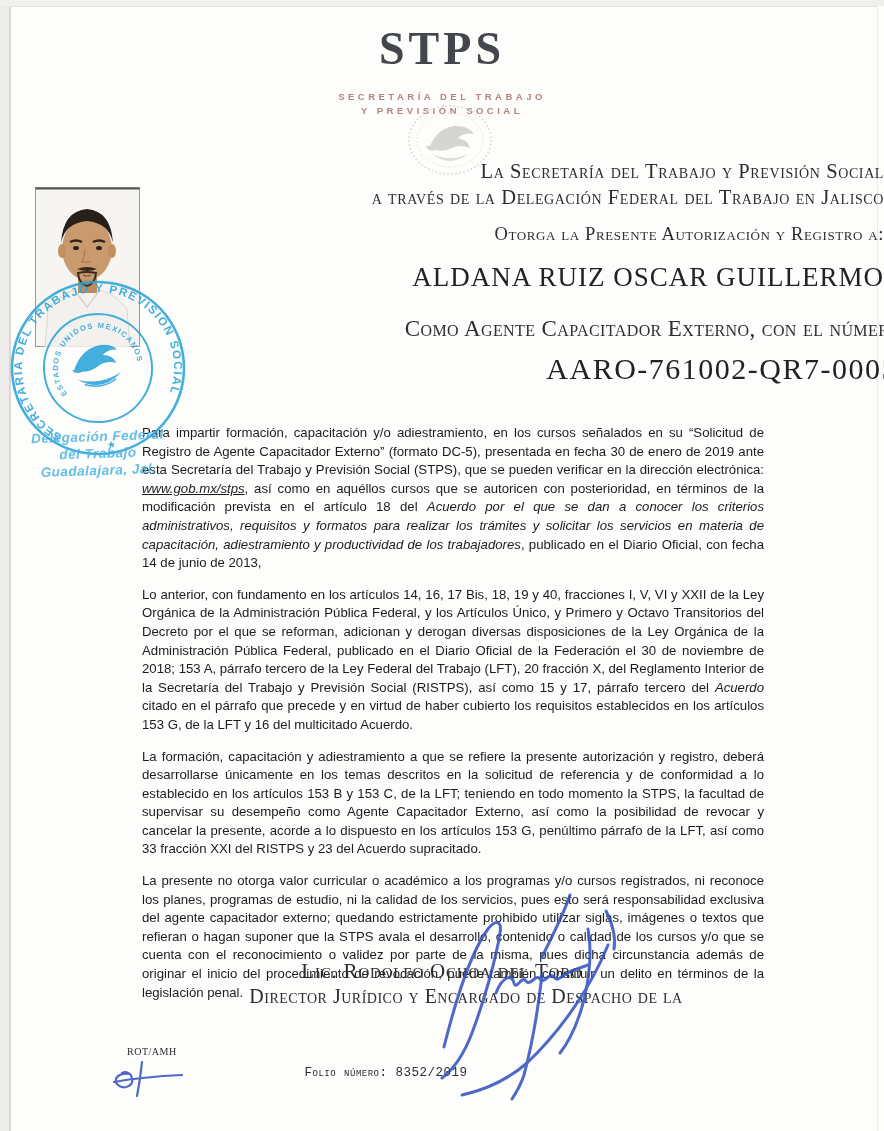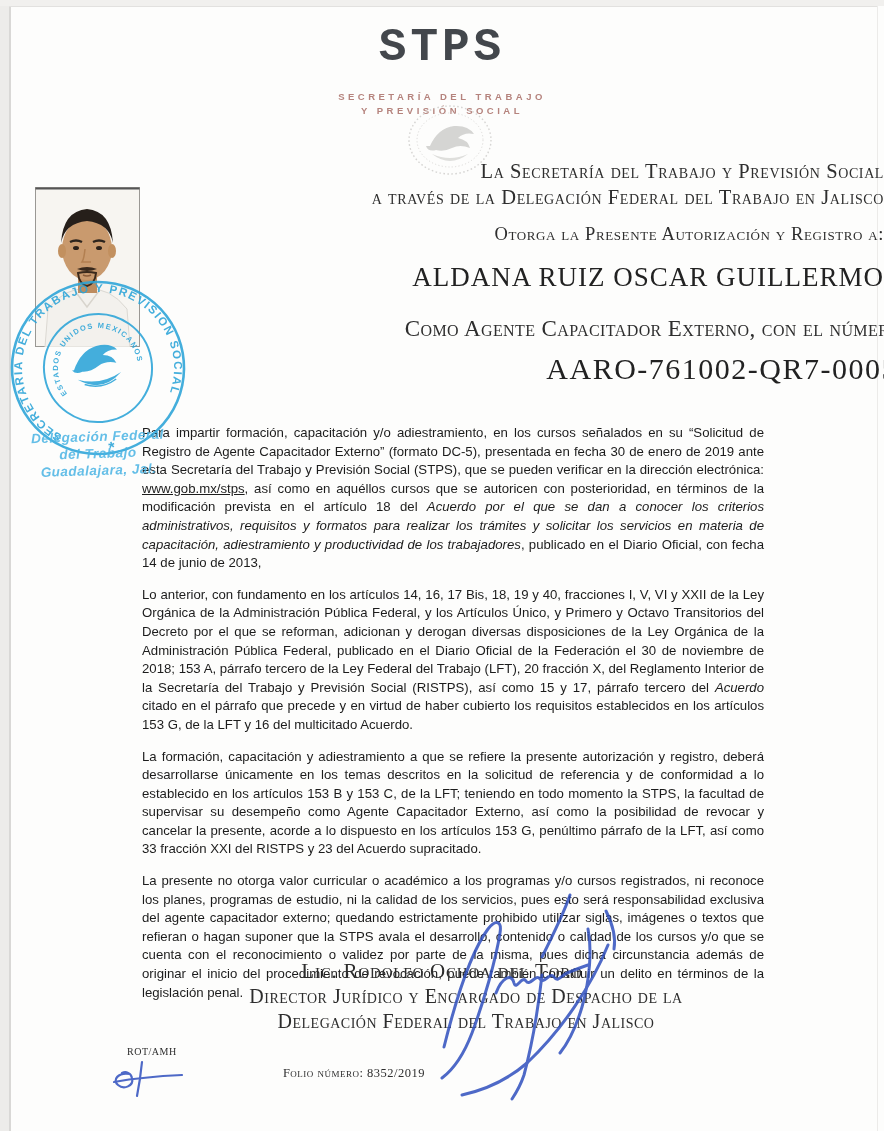--- a/index.html
+++ b/index.html
@@ -7,21 +7,21 @@
     position:relative;width:884px;height:1131px;background:#fdfdfc;overflow:hidden;
     font-family:"Liberation Sans",sans-serif;color:#1f1f1f;
   }
   .scan-left{position:absolute;left:0;top:0;width:9px;height:1131px;background:#edecea;}
   .scan-top{position:absolute;left:0;top:0;width:884px;height:6px;background:#f1f0ee;}
   .scan-left-line{position:absolute;left:9px;top:6px;width:2px;height:1125px;background:#d9d8d6;}
   .scan-top-line{position:absolute;left:9px;top:6px;width:868px;height:1px;background:#e2e1df;}
   .scan-right-line{position:absolute;left:877px;top:6px;width:1px;height:1125px;background:#ecebe9;}
 
   .wordmark{position:absolute;left:0;top:22px;width:884px;text-align:center;
-    font-family:Liberation Mono, monospace;font-weight:700;font-size:46px;letter-spacing:4px;color:#43474c;}
+    font-family:Liberation Serif, serif;font-weight:700;font-size:46px;letter-spacing:4px;color:#43474c;}
   .brand-sub{position:absolute;left:0;top:78px;width:884px;text-align:center;
     font-size:9.5px;letter-spacing:3.5px;color:#b5837d;line-height:14px;font-weight:700;margin-top:12px;}
 
   .seal-gray{position:absolute;left:398px;top:102px;}
 
   .serif{font-family:"Liberation Serif",serif;color:#2e2e2e;}
   .sc{font-variant:small-caps;}
   .center{position:absolute;left:0;width:884px;text-align:right;}
 
   .h-line1{top:160px;font-size:20.5px;letter-spacing:0.6px;}
@@ -34,35 +34,35 @@
   .photo{position:absolute;left:35px;top:187px;z-index:3;}
   .stamp{position:absolute;left:4px;top:270px;z-index:5;}
   .stamp-sub{position:absolute;left:18px;top:428px;width:160px;z-index:5;
     text-align:center;color:#4ab4e4;font-style:italic;font-weight:700;font-size:13.5px;line-height:17px;
     letter-spacing:0.5px;transform:rotate(-2deg);opacity:.85;}
 
   .bodycol{position:absolute;left:142px;top:424px;width:622px;z-index:2;
     font-size:13.2px;line-height:18.6px;text-align:justify;color:#1c1c1c;}
   .bodycol p{margin:0 0 13px 0;}
   .it{font-style:italic;}
-  .un{text-decoration:underline;}
+  .un{text-decoration:underline;font-style:italic;}
 
   .dateline{position:absolute;left:142px;top:901px;width:622px;text-align:center;font-size:13.2px;color:#1c1c1c;}
 
   .signer{position:absolute;left:0;top:958px;width:884px;text-align:center;z-index:2;
     font-family:"Liberation Serif",serif;color:#2d2d2d;}
   .signer-name{font-size:21px;font-variant:small-caps;letter-spacing:0.8px;line-height:26px;}
   .signer-title{font-size:20px;font-variant:small-caps;letter-spacing:0.5px;line-height:25px;padding-left:48px;}
 
   .sig-svg{position:absolute;left:392px;top:893px;z-index:6;}
   .initials-svg{position:absolute;left:108px;top:1056px;z-index:6;}
 
   .ref{position:absolute;left:127px;top:1046px;font-family:"Liberation Serif",serif;font-size:10px;color:#2d2d2d;letter-spacing:0.5px;}
   .folio{position:absolute;left:0;top:1066px;width:708px;text-align:center;
-    font-family:Liberation Serif, serif;font-size:12.5px;font-variant:small-caps;letter-spacing:0.5px;color:#2d2d2d;}
+    font-family:Liberation Mono, monospace;font-size:12.5px;font-variant:small-caps;letter-spacing:0.5px;color:#2d2d2d;padding-left:32px;}
 </style>
 </head>
 <body>
 
 <div class="page">
 
   <div class="scan-left"></div>
   <div class="scan-top"></div>
   <div class="scan-left-line"></div>
   <div class="scan-top-line"></div>
@@ -151,21 +151,20 @@
       <path d="M 216,52 C 200,92 170,137 135,170 C 112,190 88,198 70,202"></path>
       <path d="M 150,82 C 146,117 140,152 132,182 C 128,194 124,200 120,206"></path>
       <path d="M 178,2 C 172,20 160,44 150,64"></path>
       <path d="M 214,18 C 220,30 224,44 222,56"></path>
     </g>
   </svg>
 
   <div class="signer">
     <div class="signer-name">Lic. Rodolfo Ochoa del Toro</div>
     <div class="signer-title">Director Jurídico y Encargado de Despacho de la</div>
-    <div class="signer-title">Delegación Federal del Trabajo en Jalisco</div>
   </div>
 
   <div class="ref">ROT/AMH</div>
   <svg class="initials-svg" width="92" height="44" viewBox="0 0 92 44">
     <g fill="none" stroke="#3050be" stroke-width="2.2" stroke-linecap="round" opacity="0.85">
       <path d="M 22,18 C 10,16 4,24 10,29 C 16,34 26,30 24,22 C 23,17 18,15 14,17"></path>
       <path d="M 6,26 C 28,22 52,20 74,19"></path>
       <path d="M 34,6 C 33,16 31,30 29,40"></path>
     </g>
   </svg>

